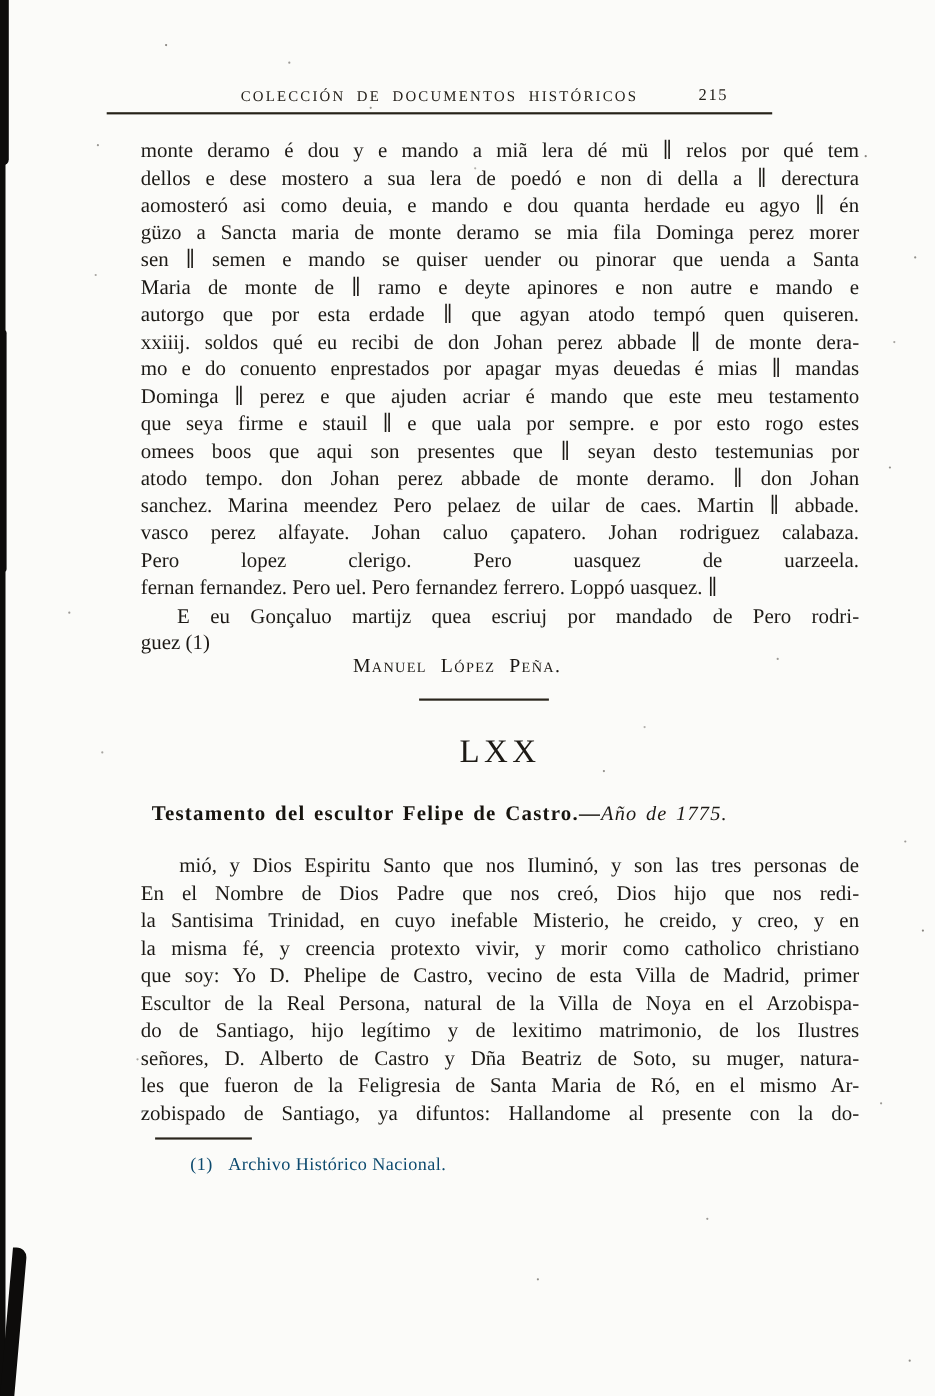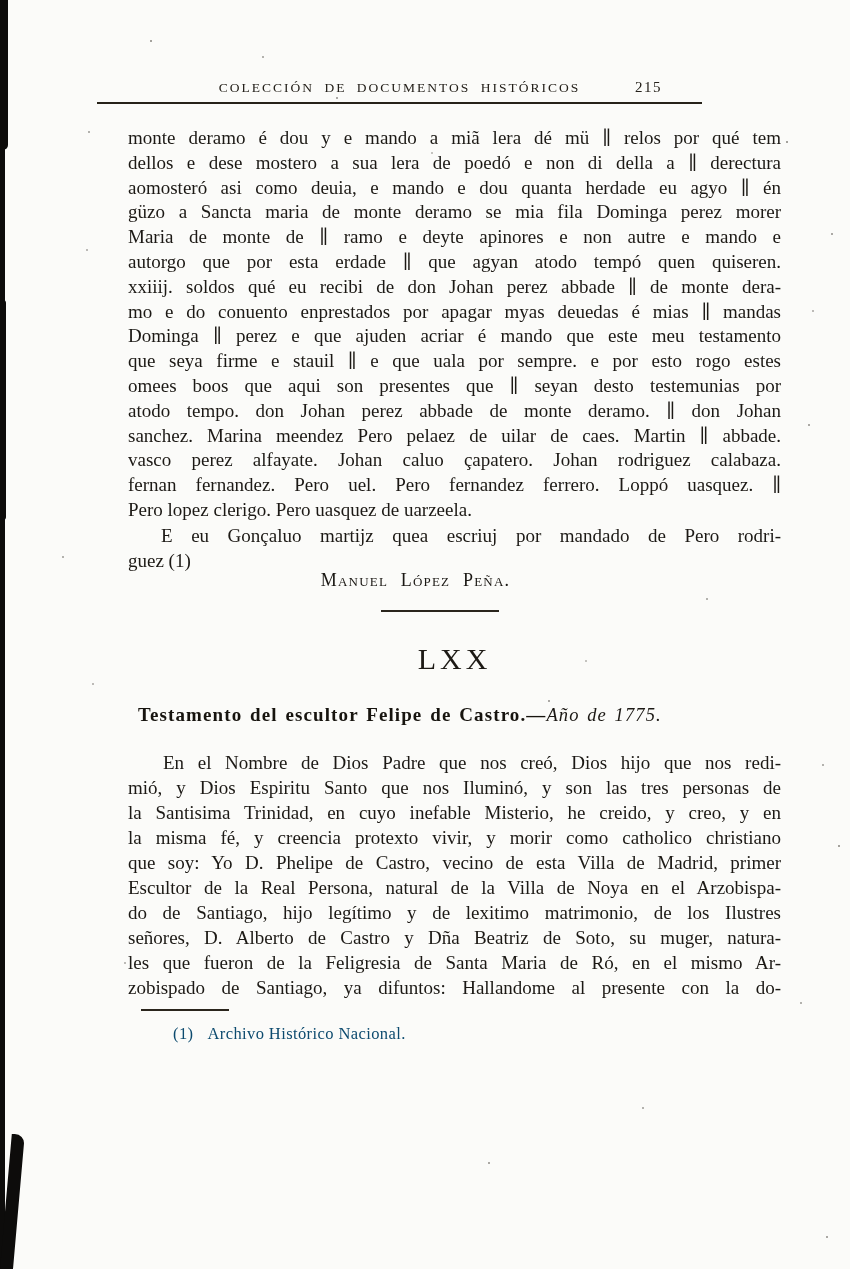--- a/index.html
+++ b/index.html
@@ -98,50 +98,51 @@
     <div class="page-number">215</div>
   </header>
 
   <main class="text-block">
 
     <div class="para p1">
         <div class="jline">monte deramo é dou y e mando a miã lera dé mü ∥ relos por qué tem</div>
         <div class="jline">dellos e dese mostero a sua lera de poedó e non di della a ∥ derectura</div>
         <div class="jline">aomosteró asi como deuia, e mando e dou quanta herdade eu agyo ∥ én</div>
         <div class="jline">güzo a Sancta maria de monte deramo se mia fila Dominga perez morer</div>
+        <div class="jline">sen ∥ semen e mando se quiser uender ou pinorar que uenda a Santa</div>
         <div class="jline">Maria de monte de ∥ ramo e deyte apinores e non autre e mando e</div>
         <div class="jline">autorgo que por esta erdade ∥ que agyan atodo tempó quen quiseren.</div>
         <div class="jline">xxiiij. soldos qué eu recibi de don Johan perez abbade ∥ de monte dera-</div>
         <div class="jline">mo e do conuento enprestados por apagar myas deuedas é mias ∥ mandas</div>
         <div class="jline">Dominga ∥ perez e que ajuden acriar é mando que este meu testamento</div>
         <div class="jline">que seya firme e stauil ∥ e que uala por sempre. e por esto rogo estes</div>
         <div class="jline">omees boos que aqui son presentes que ∥ seyan desto testemunias por</div>
         <div class="jline">atodo tempo. don Johan perez abbade de monte deramo. ∥ don Johan</div>
         <div class="jline">sanchez. Marina meendez Pero pelaez de uilar de caes. Martin ∥ abbade.</div>
         <div class="jline">vasco perez alfayate. Johan caluo çapatero. Johan rodriguez calabaza.</div>
+        <div class="jline">Pero lopez clerigo. Pero uasquez de uarzeela.</div>
         <div class="jline">fernan fernandez. Pero uel. Pero fernandez ferrero. Loppó uasquez. ∥</div>
-        <div class="jline">Pero lopez clerigo. Pero uasquez de uarzeela.</div>
       </div>
 
     <div class="para closing">
         <div class="jline">E eu Gonçaluo martijz quea escriuj por mandado de Pero rodri-</div>
         <div class="jline">guez (1)</div>
       </div>
 
     <div class="signature">Manuel López Peña.</div>
 
     <div class="divider"></div>
 
     <h2 class="section-number">LXX</h2>
 
     <h3 class="section-title"><span class="t-bold">Testamento del escultor Felipe de Castro.—</span><span class="t-italic">Año de 1775.</span></h3>
 
     <div class="para p2">
+        <div class="jline">mió, y Dios Espiritu Santo que nos Iluminó, y son las tres personas de</div>
         <div class="jline">En el Nombre de Dios Padre que nos creó, Dios hijo que nos redi-</div>
-        <div class="jline">mió, y Dios Espiritu Santo que nos Iluminó, y son las tres personas de</div>
         <div class="jline">la Santisima Trinidad, en cuyo inefable Misterio, he creido, y creo, y en</div>
         <div class="jline">la misma fé, y creencia protexto vivir, y morir como catholico christiano</div>
         <div class="jline">que soy: Yo D. Phelipe de Castro, vecino de esta Villa de Madrid, primer</div>
         <div class="jline">Escultor de la Real Persona, natural de la Villa de Noya en el Arzobispa-</div>
         <div class="jline">do de Santiago, hijo legítimo y de lexitimo matrimonio, de los Ilustres</div>
         <div class="jline">señores, D. Alberto de Castro y Dña Beatriz de Soto, su muger, natura-</div>
         <div class="jline">les que fueron de la Feligresia de Santa Maria de Ró, en el mismo Ar-</div>
         <div class="jline">zobispado de Santiago, ya difuntos: Hallandome al presente con la do-</div>
       </div>
 

